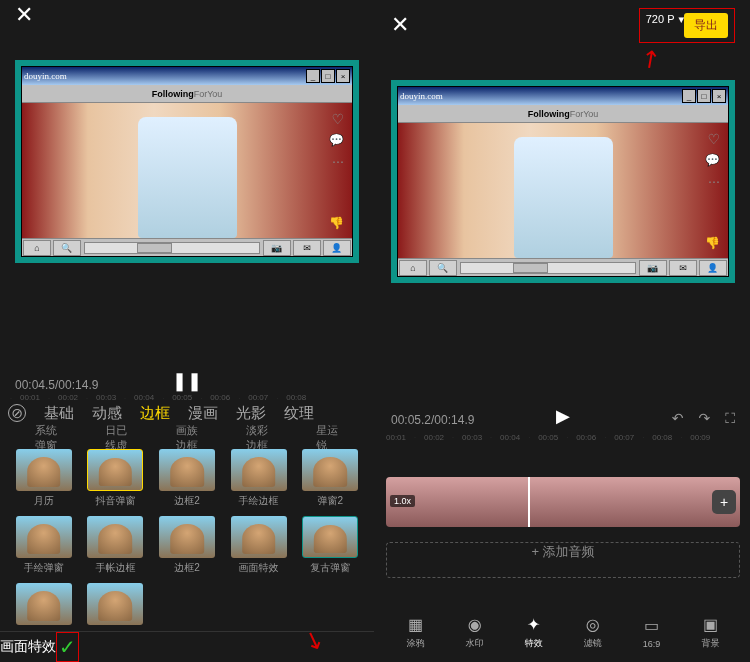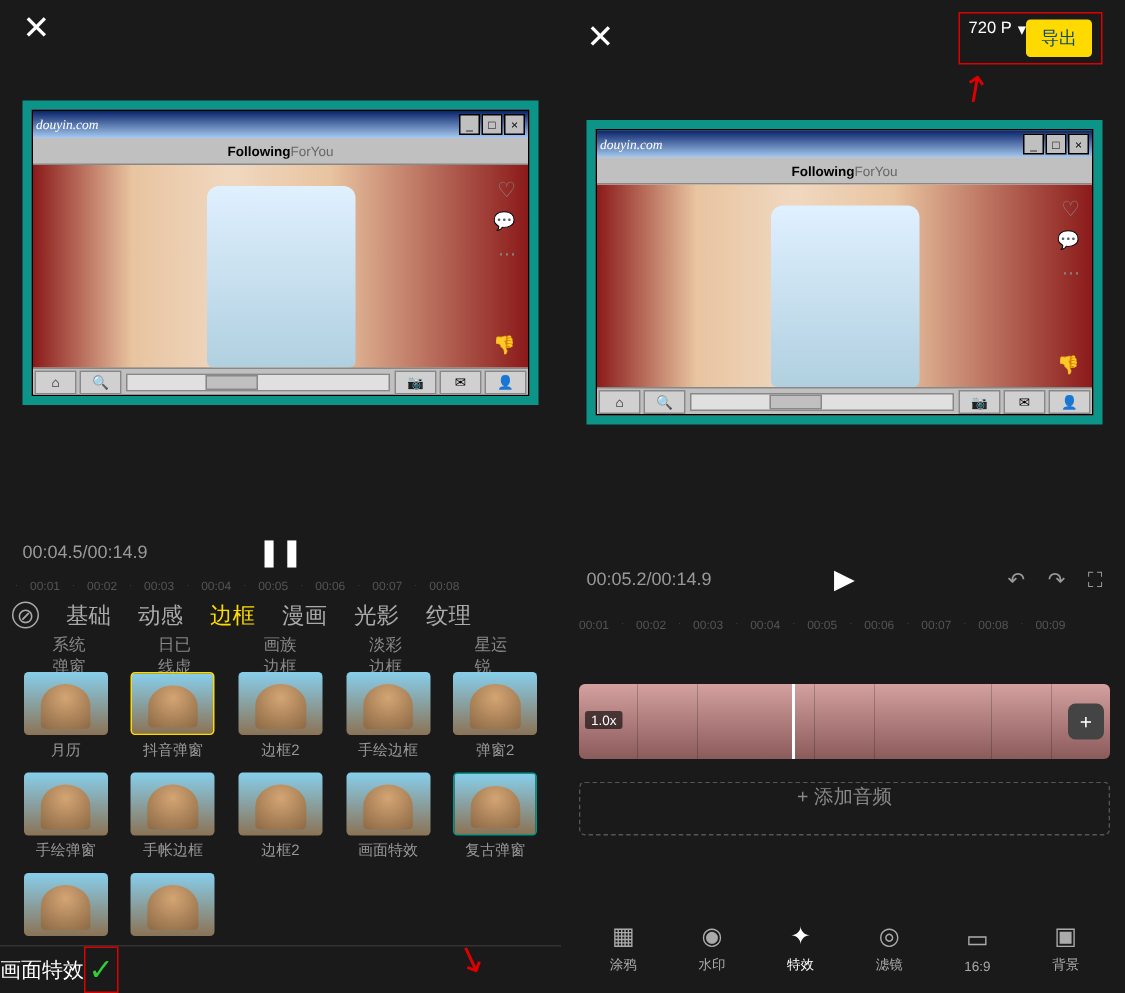--- a/index.html
+++ b/index.html
@@ -2,41 +2,41 @@
 <html><head>
 <meta charset="utf-8">
 <style>
 *{margin:0;padding:0;box-sizing:border-box;font-family:-apple-system,sans-serif}
 body{background:#1a1a1a;width:750px;height:662px;display:flex;gap:2px}
 .screen{flex:1;background:#1a1a1a;display:flex;flex-direction:column;position:relative}
 .topbar{height:50px;display:flex;align-items:center;padding:0 15px;justify-content:space-between}
 .close-x{color:#fff;font-size:22px;cursor:pointer}
 .top-right{display:flex;align-items:flex-start;gap:0;border:1.5px solid #d00;padding:4px 6px}
 .res-btn{color:#fff;font-size:11px;display:flex;align-items:center;gap:4px}
-.export-btn{background:#ffda00;color:#0c4a6e;font-size:12px;padding:4px 10px;border-radius:3px;font-weight:500}
+.export-btn{background:#ffda00;color:#7f1d1d;font-size:12px;padding:4px 10px;border-radius:3px;font-weight:500}
 .video-area{margin:30px 15px 0;background:#0d9488;padding:6px}
 .retro-window{background:#c8c8c8;border:1px solid #000}
 .titlebar{background:linear-gradient(#0a246a,#a6caf0);height:18px;display:flex;align-items:center;justify-content:space-between;padding:0 2px;font-size:9px;color:#fff}
-.titlebar-left{font-style:italic;font-family:cursive}
+.titlebar-left{font-family:cursive}
 .win-btns{display:flex;gap:1px}
 .win-btn{width:14px;height:14px;background:#c0c0c0;border:1px solid #000;font-size:8px;display:flex;align-items:center;justify-content:center;color:#000}
 .tab-row{background:#c0c0c0;height:18px;display:flex;align-items:center;justify-content:center;font-size:9px;color:#666;border-bottom:1px solid #888}
 .tab-row .active{color:#000;font-weight:bold}
 .video-content{height:135px;background:linear-gradient(#d4b896,#a0826d);position:relative;overflow:hidden}
 .hands{position:absolute;inset:0;background:linear-gradient(90deg,#8b1a1a 0%,#e8c4a0 20%,#f0d8c0 40%,#e8c4a0 60%,#8b1a1a 100%)}
 .cup{position:absolute;left:35%;top:10%;width:30%;height:90%;background:linear-gradient(#e0f0ff,#b0d0e0);border-radius:8px 8px 4px 4px}
 .heart-ico{position:absolute;right:8px;top:8px;font-size:14px;color:#888}
 .bubble-ico{position:absolute;right:8px;top:30px;font-size:12px;color:#888}
 .thumbs-ico{position:absolute;right:8px;bottom:8px;font-size:12px;color:#888}
 .dots-ico{position:absolute;right:8px;top:52px;font-size:12px;color:#888}
 .bottom-bar-retro{height:18px;background:#c0c0c0;display:flex;align-items:center;border-top:1px solid #888}
 .retro-btn{width:28px;height:16px;border:1px solid #888;margin:0 1px;background:#d0d0d0;font-size:9px;display:flex;align-items:center;justify-content:center}
 .scroll-area{flex:1;height:12px;background:#e0e0e0;border:1px solid #888;margin:0 2px;position:relative}
 .scroll-thumb{position:absolute;left:30%;width:20%;height:100%;background:#c0c0c0;border:1px solid #888}
-.play-controls{display:flex;align-items:center;padding:0 15px;height:40px;margin-top:83px}
+.play-controls{display:flex;align-items:flex-end;padding:0 15px;height:40px;margin-top:104px}
 .time-text{color:#999;font-size:12px}
 .play-btn{color:#fff;font-size:18px;position:absolute;left:50%;transform:translateX(-50%)}
 .right-ctrls{margin-left:auto;display:flex;gap:15px;color:#999;font-size:14px}
 .time-ruler{height:20px;display:flex;align-items:center;padding:0 10px;color:#555;font-size:8px;gap:8px;overflow:hidden;white-space:nowrap}
 .time-ruler span{flex-shrink:0}
 .tick{color:#444;font-size:6px}
 .category-tabs{display:flex;padding:0 8px;height:32px;align-items:center;gap:18px;color:#aaa;font-size:15px}
 .category-tabs .active{color:#ffda00}
 .no-icon{color:#aaa;font-size:14px;border:1.5px solid #aaa;border-radius:50%;width:18px;height:18px;display:flex;align-items:center;justify-content:center;line-height:1}
 .subtabs{display:flex;padding:0 35px;color:#888;font-size:11px;gap:40px;height:20px}

